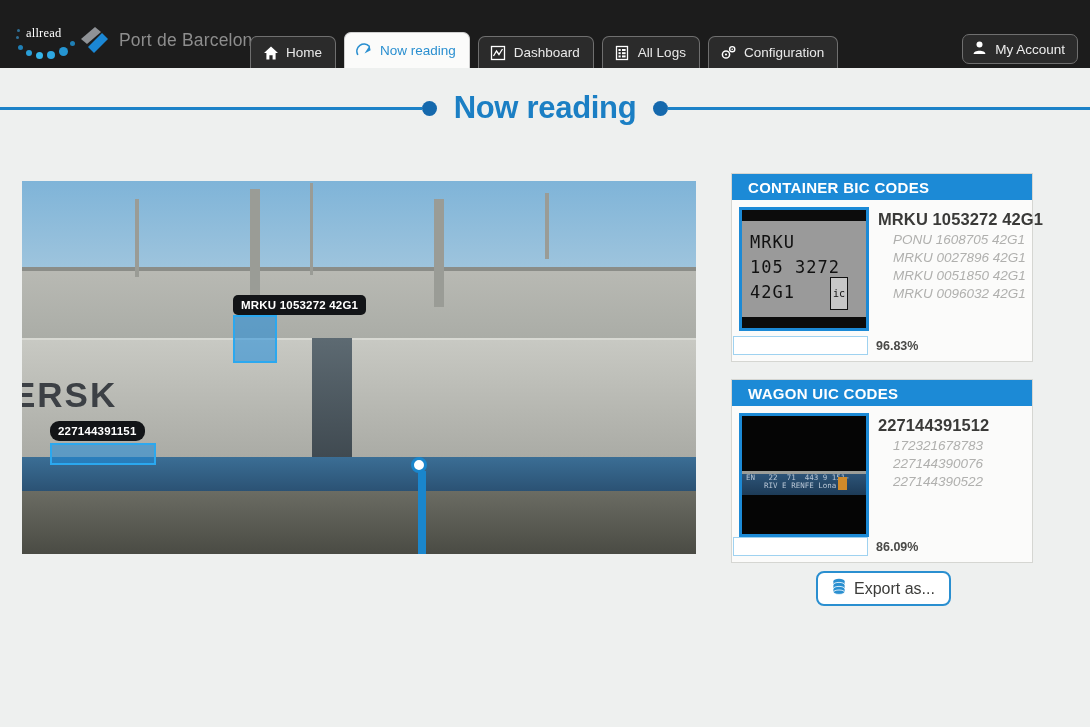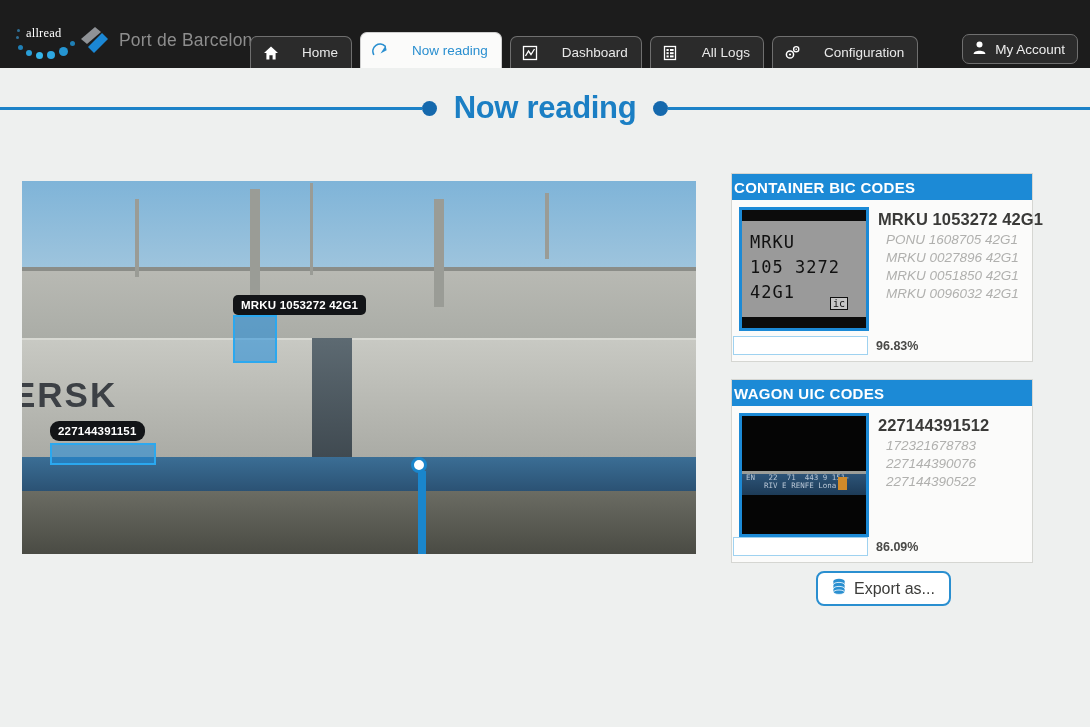--- a/index.html
+++ b/index.html
@@ -40,21 +40,21 @@
   .tabs {
     position: absolute; left: 250px; bottom: 0;
     display: flex; align-items: flex-end; gap: 8px;
   }
   .tab {
     height: 32px; padding: 0 13px 0 11px;
     border: 1px solid #6f6f6f; border-bottom: none;
     border-radius: 7px 7px 0 0;
     background: #2b2b2b;
     color: #e9e9e9; font-size: 13.5px;
-    display: flex; align-items: center; gap: 23px;
+    display: flex; align-items: center; gap: 7px;
     cursor: pointer;
     position: relative;
   }
   .tab.active {
     background: #fbfbfa; color: #2a8fd0;
     border-color: #cfcfcf; height: 36px;
   }
   .tab .tico { display: flex; align-items: center; justify-content: center; width: 17px; height: 17px; }
   .account {
     position: absolute; right: 12px; bottom: 4px;
@@ -152,39 +152,39 @@
   .panel {
     position: absolute; left: 731px; width: 302px;
     background: #fbfbfa;
     border: 1px solid #d5d6d2;
   }
   .panel.p1 { top: 173px; height: 189px; }
   .panel.p2 { top: 379px; height: 184px; }
   .panel-head {
     height: 26px; background: #1c8ad6;
     color: #ffffff; font-size: 15px; font-weight: bold;
-    display: flex; align-items: center; padding-left: 2px;
+    display: flex; align-items: center; padding-left: 16px;
     letter-spacing: .3px;
   }
   .panel-body { display: flex; padding: 7px 0 0 7px; }
   .crop {
     width: 130px; height: 124px;
     border: 3px solid #1c8ad6;
     flex: 0 0 auto; position: relative; overflow: hidden;
     background: #9a9a9a;
   }
   .crop .bar-k { position: absolute; left: 0; width: 100%; background: #0c0c0c; }
   .bic-lines {
     position: absolute; left: 8px; top: 20px;
     color: #111; font-family: "DejaVu Sans Mono", monospace;
     font-size: 17px; line-height: 25px; letter-spacing: 1px;
   }
   .bic-ic {
     position: absolute; right: 18px; bottom: 18px;
-    border: 1.5px solid #111; padding: 0 2px;
+    border: 1.5px solid #111; padding: 10px 2px;
     font-size: 10px; font-family: "DejaVu Sans Mono", monospace;
     color: #111; background: rgba(255,255,255,.45);
   }
   .crop.wag { background: #050505; }
   .wag-strip {
     position: absolute; left: 0; top: 47%; width: 100%; height: 20%;
     background: linear-gradient(#2d5478, #1d3b57);
     border-top: 3px solid #9b9d98;
   }
   .wag-txt {
@@ -197,21 +197,21 @@
     position: absolute; left: 96px; top: 52%;
     width: 9px; height: 13px; background: #d08a2a;
   }
   .codes { padding-left: 9px; padding-top: 3px; }
   .code-main {
     font-size: 16.5px; font-weight: bold; color: #3a3a38;
     letter-spacing: .1px; white-space: nowrap;
   }
   .code-alt {
     font-size: 13.5px; font-style: italic; color: #b0b0ae;
-    margin-left: 8px; margin-top: 3px; white-space: nowrap;
+    margin-left: 15px; margin-top: 3px; white-space: nowrap;
   }
   .meter-row {
     position: absolute; left: 0; bottom: 6px;
     width: 100%; display: flex; align-items: center;
   }
   .meter {
     width: 135px; height: 19px; margin-left: 1px;
     border: 1px solid #9fd2f0; background: #ffffff;
     flex: 0 0 auto;
   }

